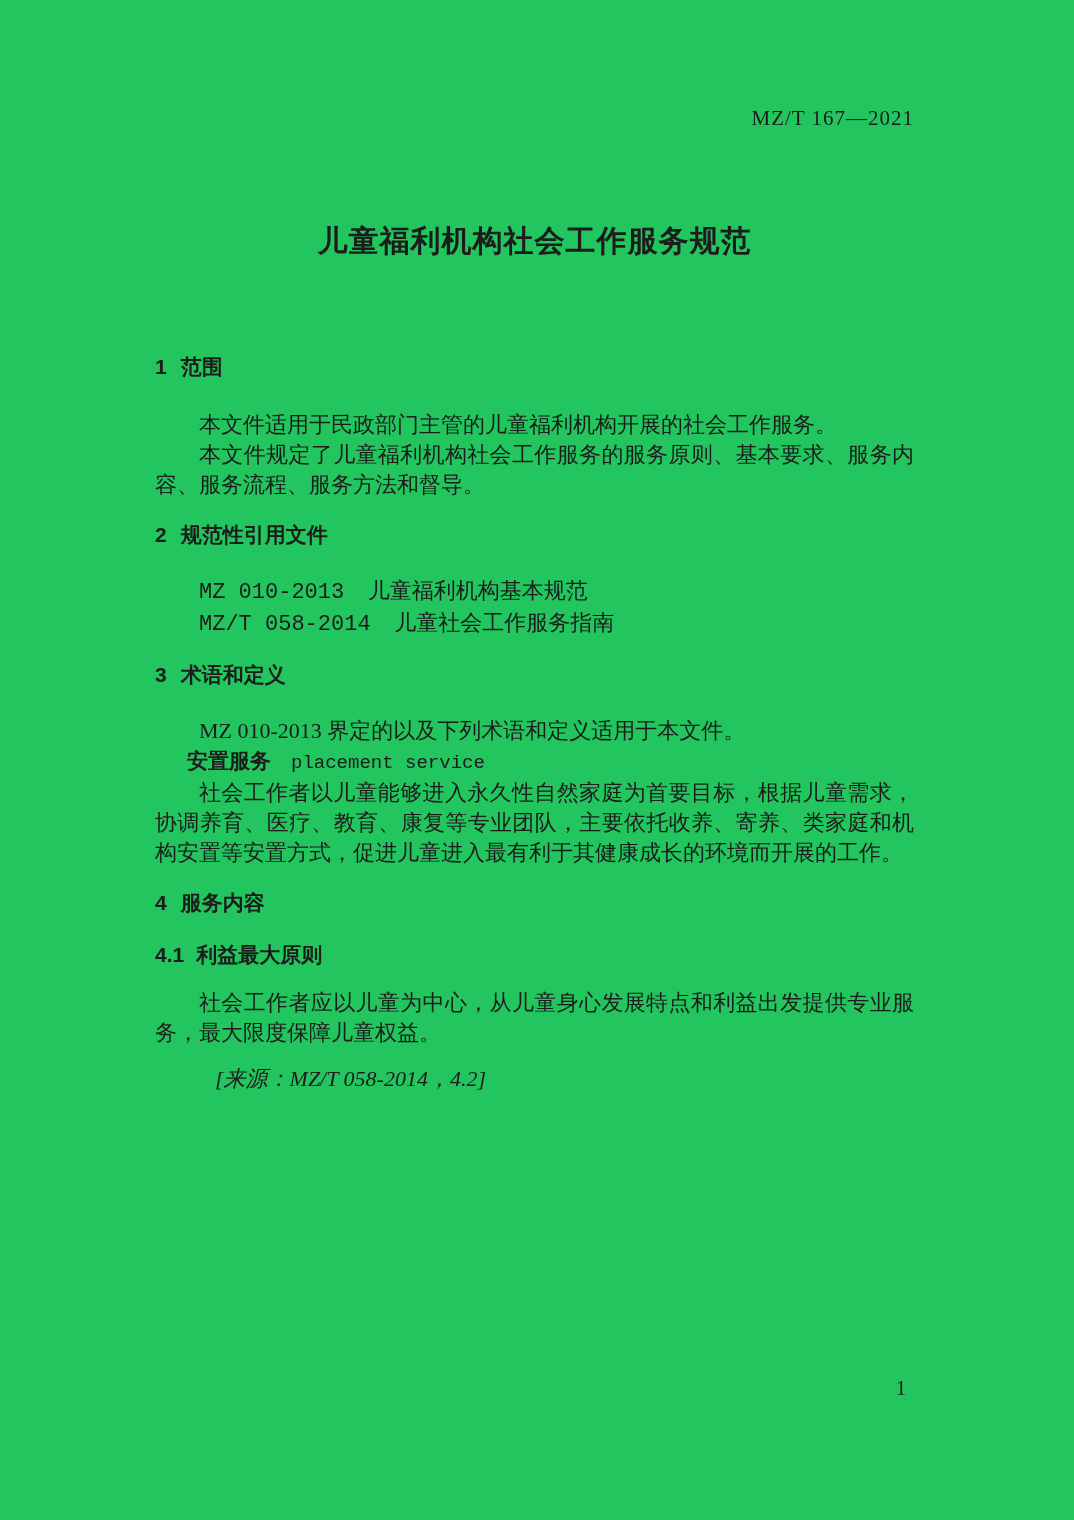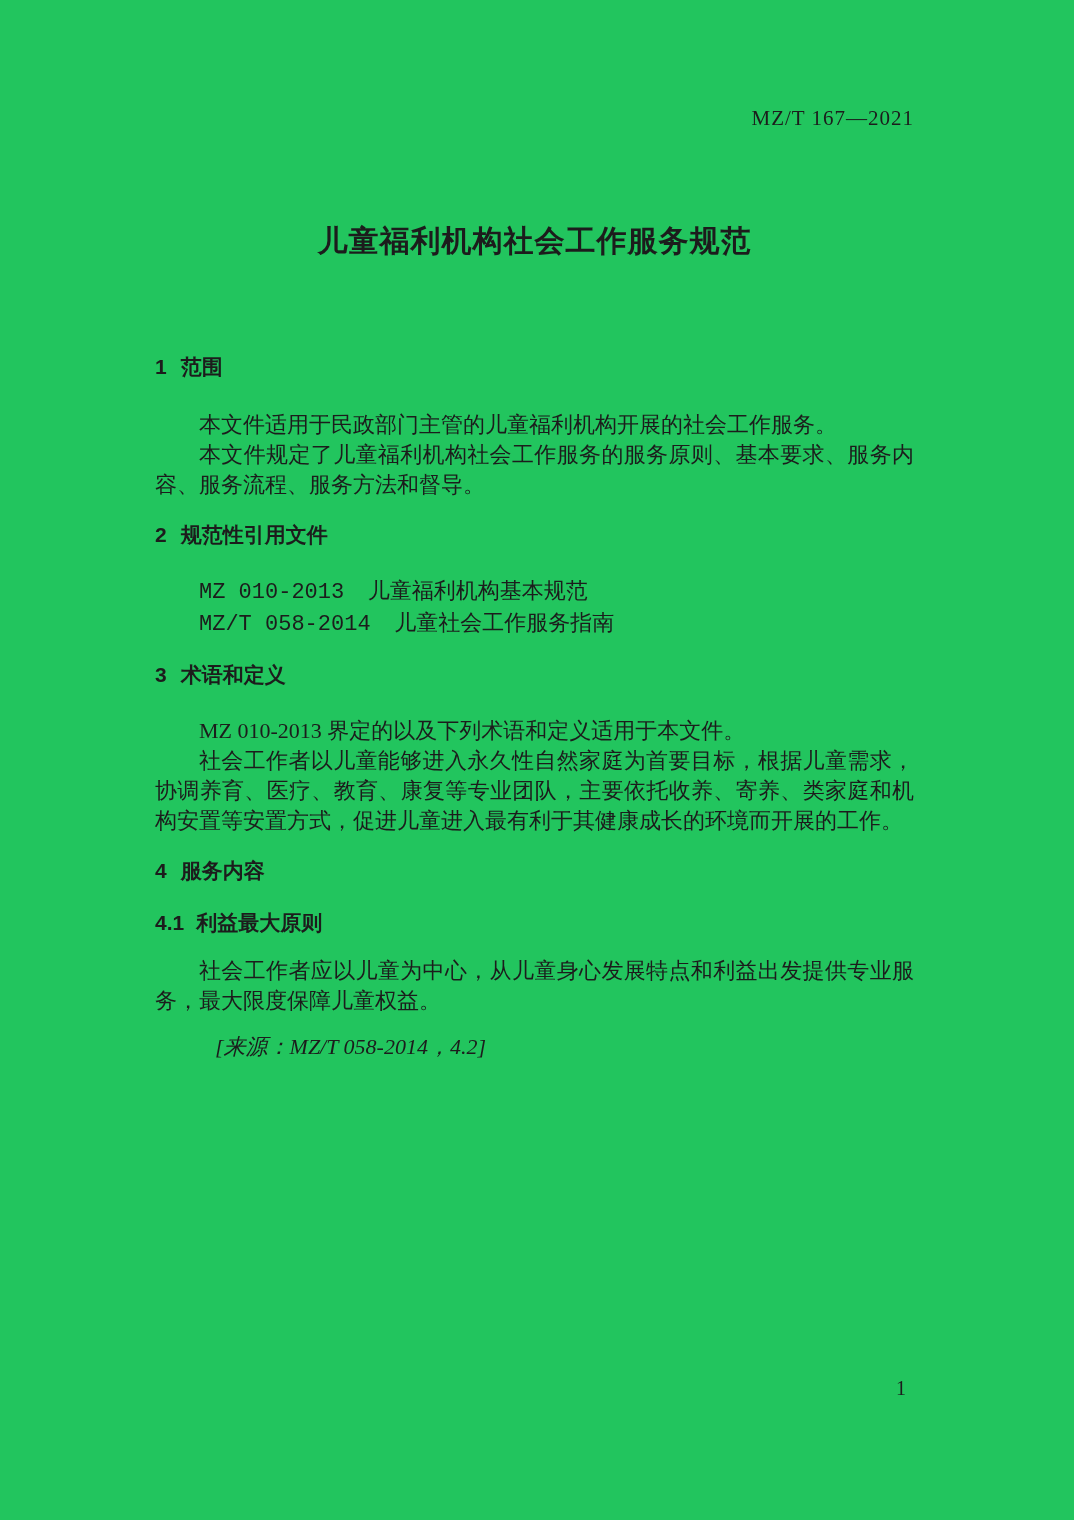--- a/index.html
+++ b/index.html
@@ -156,20 +156,24 @@
 
     <section class="sec sec-terms">
       <h2 class="clause-heading">
         <span class="cnum">3</span>
         <span class="ctext">术语和定义</span>
       </h2>
       <p class="body-p">MZ 010-2013 界定的以及下列术语和定义适用于本文件。</p>
 
 
       <div class="term-entry">
+        <p class="term-line">
+          <span class="term-zh">安置服务</span>
+          <span class="term-en">placement service</span>
+        </p>
         <p class="body-p">社会工作者以儿童能够进入永久性自然家庭为首要目标，根据儿童需求，协调养育、医疗、教育、康复等专业团队，主要依托收养、寄养、类家庭和机构安置等安置方式，促进儿童进入最有利于其健康成长的环境而开展的工作。</p>
       </div>
     </section>
 
     <section class="sec sec-principles">
       <h2 class="clause-heading">
         <span class="cnum">4</span>
         <span class="ctext">服务内容</span>
       </h2>
       <h3 class="subclause-heading">

